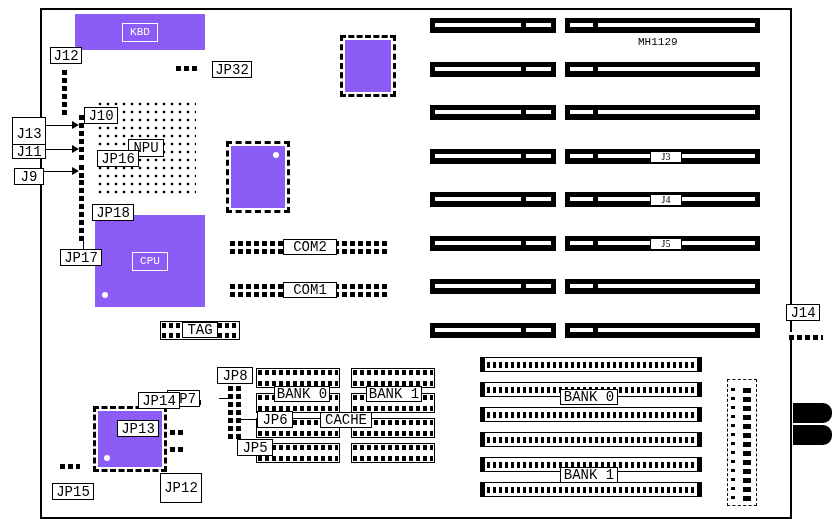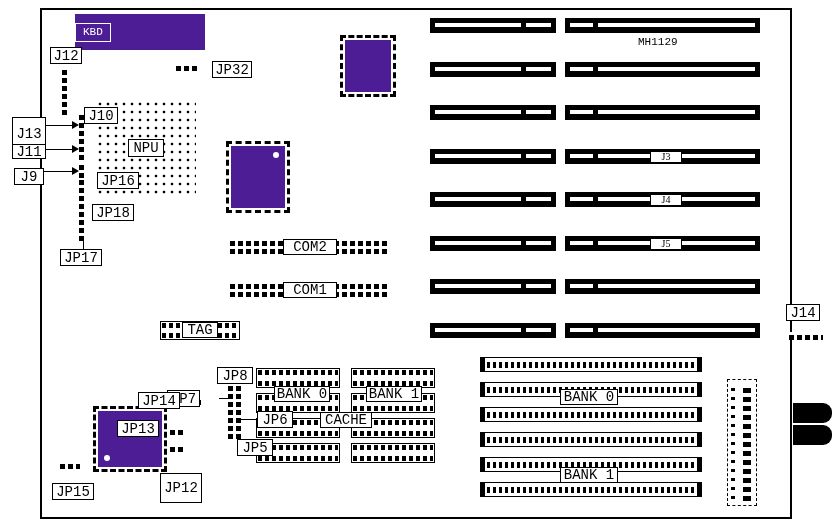--- a/index.html
+++ b/index.html
@@ -5,21 +5,21 @@
   * { margin:0; padding:0; box-sizing:border-box; }
   html,body { background:#fff; }
   body {
     width:834px; height:527px; position:relative; overflow:hidden;
     font-family:"Liberation Mono","DejaVu Sans Mono",monospace; color:#000;
   }
   #stage { position:absolute; inset:0; background:#fff; }
 
   .board { position:absolute; left:40px; top:8px; width:752px; height:511px; border:2px solid #000; }
 
-  .chip { position:absolute; background:#4c1d95; display:flex; align-items:center; }
+  .chip { position:absolute; background:#8b5cf6; display:flex; align-items:center; justify-content:center; }
   .chip.pins { outline:3px dashed #000; outline-offset:2px; }
   .chip.pins2 { outline:2px dashed #000; outline-offset:2px; }
 
   .chiplabel { background:#fff; border:1px solid #000; color:#000; font-size:11px; line-height:1; padding:3px 7px; white-space:nowrap; }
   .chiplabel.inv { background:transparent; border-color:#fff; color:#fff; }
 
   .lbl { position:absolute; background:#fff; border:1px solid #000; color:#000; font-size:14px; line-height:1;
          display:flex; align-items:center; justify-content:center; white-space:nowrap; z-index:6; }
   .lbl.sm { font-size:10px; z-index:5;font-family:Liberation Serif, serif; }
 
@@ -95,25 +95,29 @@
   <div class="hdr" style="left:79px;top:115px;width:8px;height:21px"></div>
   <div class="hdr" style="left:79px;top:139px;width:8px;height:21px"></div>
   <div class="hdr" style="left:79px;top:165px;width:8px;height:13px"></div>
   <div class="hdr" style="left:79px;top:180px;width:8px;height:13px"></div>
   <div class="hdr" style="left:79px;top:196px;width:8px;height:13px"></div>
   <div class="hdr" style="left:79px;top:212px;width:8px;height:29px"></div>
 
   <div class="lbl" style="left:84px;top:107px;width:34px;height:17px">J10</div>
   <div class="pga" style="left:96px;top:100px;width:100px;height:96px"></div>
   <div class="lbl" style="left:128px;top:139px;width:36px;height:18px">NPU</div>
-  <div class="lbl" style="left:97px;top:172px;width:42px;height:17px">JP16</div>
+  <div class="lbl" style="left:97px;top:150px;width:42px;height:17px">JP16</div>
   <div class="lbl" style="left:92px;top:204px;width:42px;height:17px">JP18</div>
   <div class="vline" style="left:83px;top:241px;height:8px"></div>
   <div class="lbl" style="left:60px;top:249px;width:42px;height:17px">JP17</div>
 
+  <div class="chip" style="left:95px;top:215px;width:110px;height:92px">
+    <span class="chiplabel inv">CPU</span>
+    <span class="dot" style="left:7px;bottom:9px"></span>
+  </div>
 
   <div class="chip pins" style="left:345px;top:40px;width:46px;height:52px"></div>
   <div class="chip pins" style="left:231px;top:146px;width:54px;height:62px">
     <span class="dot" style="right:6px;top:6px"></span>
   </div>
 
   <div class="hdr" style="left:230px;top:240px;width:160px;height:14px"></div>
   <div class="lbl" style="left:283px;top:239px;width:54px;height:16px">COM2</div>
   <div class="hdr" style="left:230px;top:283px;width:160px;height:14px"></div>
   <div class="lbl" style="left:283px;top:282px;width:54px;height:16px">COM1</div>

